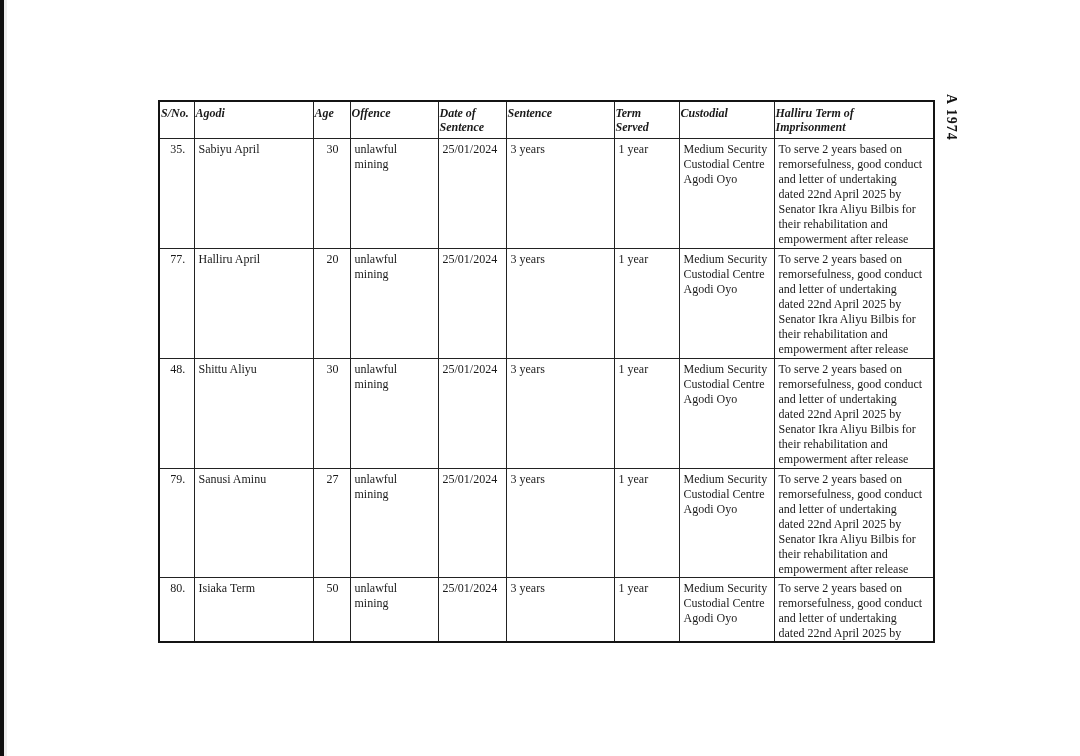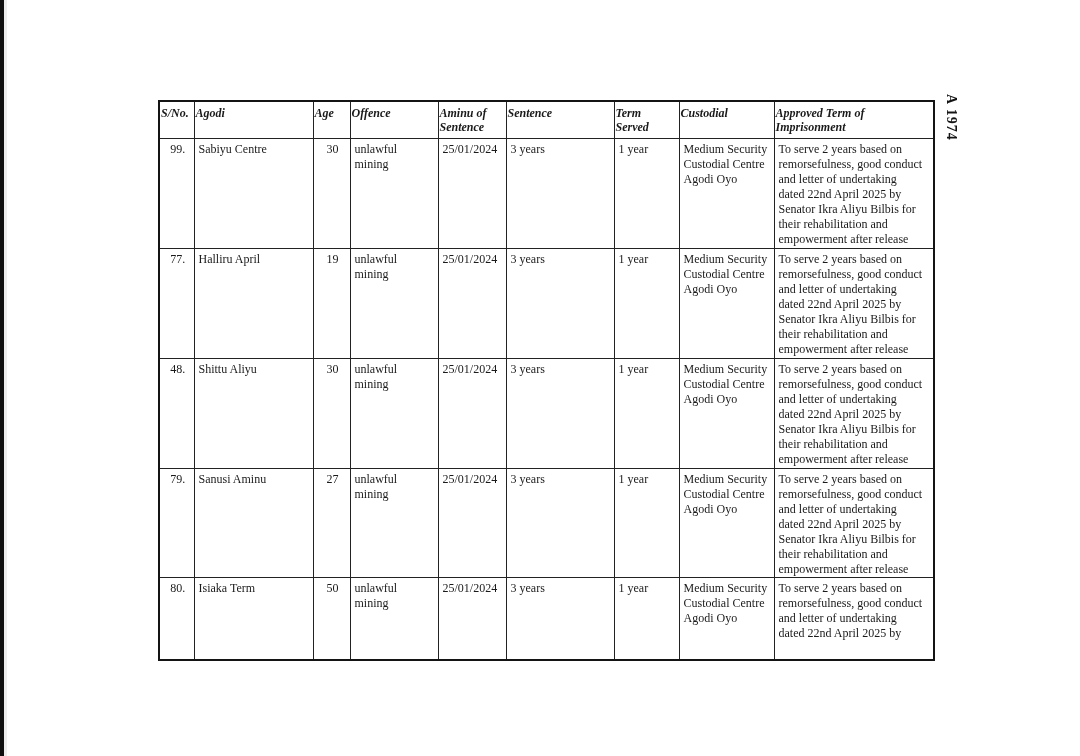--- a/index.html
+++ b/index.html
@@ -61,21 +61,21 @@
     padding: 3px 2px 0 4px;
   }
   td.c-center {
     text-align: center;
     padding-left: 1px;
     padding-right: 1px;
   }
   tr.h-header { height: 37px; }
   tr.h-full   { height: 110px; }
   tr.h-full2  { height: 109px; margin-left: 20px; }
-  tr.h-last   { height: 83px; }
+  tr.h-last   { height: 65px; }
   .margin-note {
     position: absolute;
     left: 943px;
     top: 94px;
     writing-mode: vertical-rl;
     font-weight: bold;
     font-size: 14px;
     letter-spacing: 1px;
     color: #141414;
     font-family: "Liberation Serif", serif;
@@ -100,55 +100,55 @@
     <col style="width:65px">
       <col style="width:95px">
       <col style="width:160px">
   </colgroup>
   <thead>
     <tr class="h-header">
       <th>S/No.</th>
       <th>Agodi</th>
       <th>Age</th>
       <th>Offence</th>
-      <th>Aminu of
+      <th>Date of
 Sentence</th>
       <th>Sentence</th>
       <th>Term
 Served</th>
       <th>Custodial</th>
-      <th>Approved Term of
+      <th>Halliru Term of
 Imprisonment</th>
     </tr>
   </thead>
   <tbody>
     <tr class="h-full">
-      <td class="c-center">99.</td>
-      <td>Sabiyu Centre</td>
+      <td class="c-center">35.</td>
+      <td>Sabiyu April</td>
       <td class="c-center">30</td>
       <td>unlawful
 mining</td>
       <td>25/01/2024</td>
       <td>3 years</td>
       <td>1 year</td>
       <td>Medium Security
 Custodial Centre
 Agodi Oyo</td>
       <td>To serve 2 years based on
 remorsefulness, good conduct
 and letter of undertaking
 dated 22nd April 2025 by
 Senator Ikra Aliyu Bilbis for
 their rehabilitation and
 empowerment after release</td>
     </tr>
     <tr class="h-full">
       <td class="c-center">77.</td>
       <td>Halliru April</td>
-      <td class="c-center">19</td>
+      <td class="c-center">20</td>
       <td>unlawful
 mining</td>
       <td>25/01/2024</td>
       <td>3 years</td>
       <td>1 year</td>
       <td>Medium Security
 Custodial Centre
 Agodi Oyo</td>
       <td>To serve 2 years based on
 remorsefulness, good conduct

